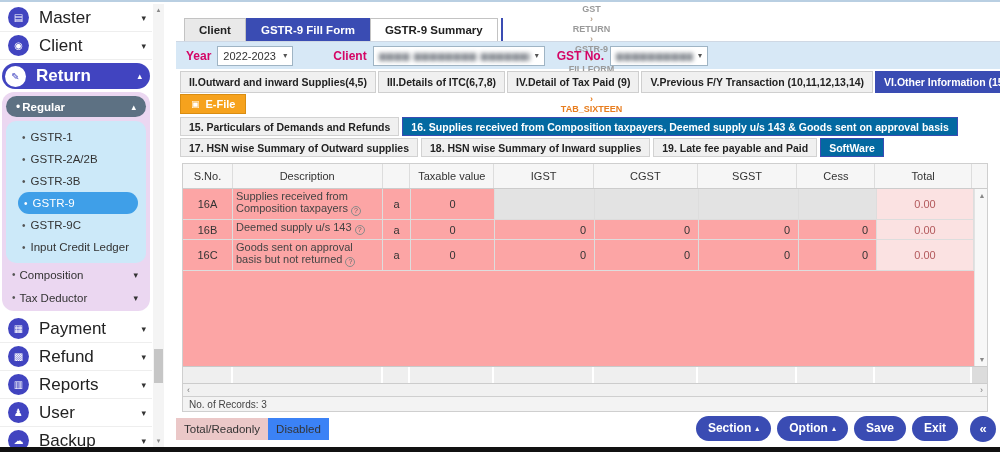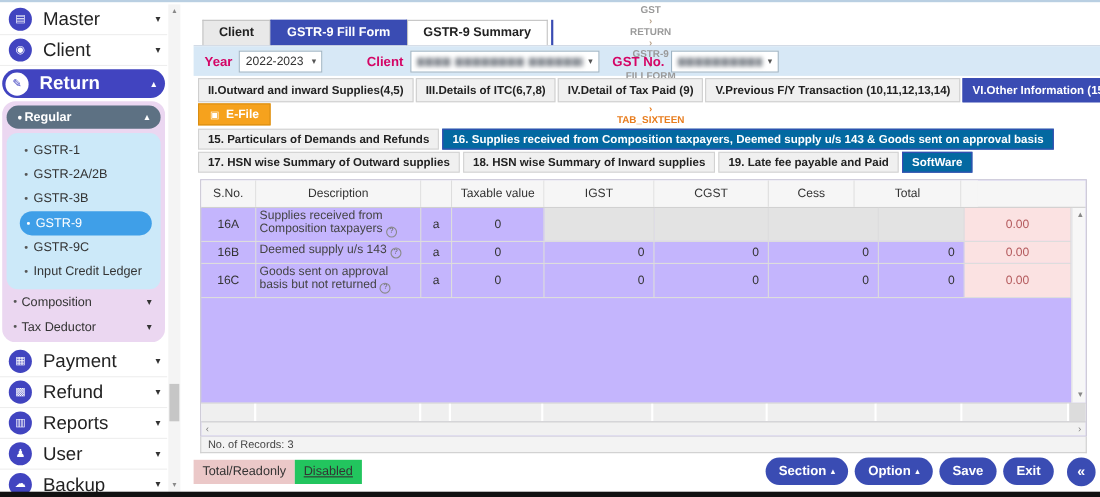--- a/index.html
+++ b/index.html
@@ -72,21 +72,21 @@
   .btn-efile { display:inline-flex; align-items:center; height:20px; padding:0 10px; background:#f6a21d;
     border:1px solid #d98d12; color:#fff; font-weight:bold; font-size:11px; cursor:pointer; }
   .btn-efile .eicon { font-size:9px; margin-right:6px; }
 
   .subtabs { display:flex; align-items:center; height:19px; margin-top:2px; padding-left:4px; }
   .sub { height:19px; line-height:18px; padding:0 8px; font-size:10.5px; font-weight:bold; color:#222;
     background:#f0f0f0; border:1px solid #d2d2d2; margin-right:3px; white-space:nowrap; cursor:pointer; }
   .sub.active { background:#0369a1; color:#fff; border-color:#3a4cb3; }
 
   
-  .table-wrap { width:806px; margin:6px 0 0 6px; border:1px solid #cfcfcf; background:#c4b5fd; }
+  .table-wrap { width:806px; margin:6px 0 0 6px; border:1px solid #cfcfcf; background:#fca5a5; }
   .t-row { display:flex; }
   .cell { border-right:1px solid #ddd; overflow:hidden; }
   .c1{width:50px;} .c2{width:150px;} .c3{width:28px;} .c4{width:84px;} .c5{width:100px;}
   .c6{width:104px;} .c7{width:100px;} .c8{width:78px;} .c9{width:97px;} .c10{width:15px;border-right:none;}
   .t-header { border-bottom:1px solid #ccc; background:#f6f6f6; }
   .t-header .cell { height:24px; line-height:24px; text-align:center; font-size:11px; color:#333; background:#f6f6f6; }
   .t-body { display:flex; height:177px; }
   .t-body-left { width:791px; }
   .d-row { border-bottom:1px solid #ddd; }
   .d-row .cell { font-size:11px; color:#333; display:flex; align-items:center; }
@@ -109,21 +109,21 @@
   .t-hscroll { height:13px; background:#f1f1f1; border-top:1px solid #ccc; position:relative; }
   .t-hscroll .arr { position:absolute; top:0; height:13px; line-height:13px; font-size:9px; color:#777; }
   .records { width:806px; margin-left:6px; height:15px; line-height:15px; background:#f3f3f3;
     border:1px solid #cfcfcf; border-top:none; font-size:10px; color:#444; padding-left:6px; }
 
   
   .bottombar { position:absolute; left:0; bottom:7px; width:824px; height:27px; display:flex; align-items:center; }
   .legend { display:flex; }
   .chip { height:22px; line-height:22px; padding:0 8px; font-size:11.5px; color:#333; }
   .chip.readonly { background:#ebc8c8; }
-  .chip.disabled { background:#22c55e;text-decoration:underline; }
+  .chip.disabled { background:#3b82f6; }
   .actions { margin-left:auto; display:flex; align-items:center; gap:6px; padding-right:4px; }
   .pill { height:25px; line-height:25px; border-radius:14px; background:#3a4cb3; color:#fff;
     font-weight:bold; font-size:12px; padding:0 12px; border:none; cursor:pointer;
     font-family:"Liberation Sans","DejaVu Sans",sans-serif; display:flex; align-items:center; }
   .pill .parr { font-size:8px; margin-left:4px; }
   .circle-btn { width:26px; height:26px; border-radius:50%; background:#3a4cb3; color:#fff;
     display:flex; align-items:center; justify-content:center; font-size:13px; font-weight:bold;
     margin-left:6px; cursor:pointer; }
   .blackbar { position:absolute; left:0; bottom:0; width:1000px; height:5px; background:#111; }
 </style>
@@ -296,20 +296,21 @@
     </div>
 
     <div class="table-wrap">
       <div class="t-row t-header">
         <div class="cell c1">S.No.</div>
         <div class="cell c2">Description</div>
         <div class="cell c3"></div>
         <div class="cell c4">Taxable value</div>
         <div class="cell c5">IGST</div>
         <div class="cell c6">CGST</div>
+        <div class="cell c7">SGST</div>
         <div class="cell c8">Cess</div>
         <div class="cell c9">Total</div>
         <div class="cell c10"></div>
       </div>
 
       <div class="t-body">
         <div class="t-body-left">
           <div class="t-row d-row h26">
             <div class="cell c1 sno">16A</div>
             <div class="cell c2 desc"><span>Supplies received from Composition taxpayers</span><span class="info-i">?</span></div>

